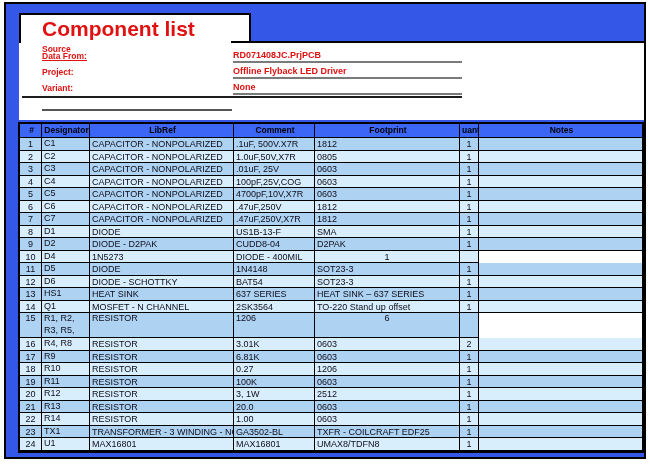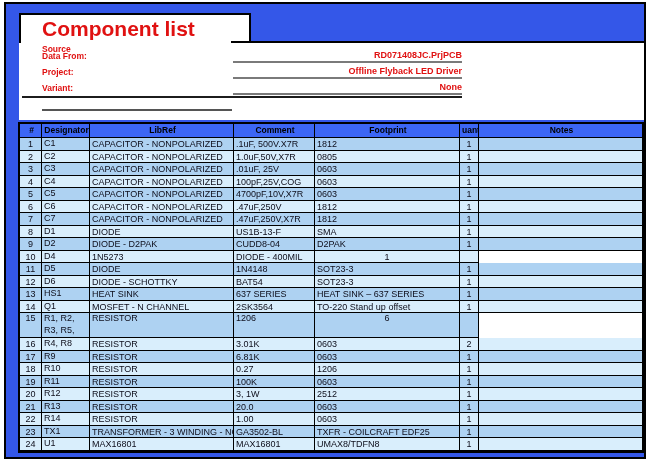--- a/index.html
+++ b/index.html
@@ -20,25 +20,25 @@
     margin:2px 0 0 21px;font-size:21px;font-weight:bold;
     color:var(--accent-red,#e01111);letter-spacing:0px;white-space:nowrap;
   }
   .band-line{position:absolute;left:225px;top:37px;right:0;height:2px;background:#000;}
   .white-band{position:absolute;left:13px;top:39px;right:0;height:77px;background:#ffffff;}
   .fld-label{
     position:absolute;left:23px;font-size:8.5px;font-weight:bold;
     color:var(--accent-red,#e01111);white-space:nowrap;
   }
   .lbl-source{top:1px;}
-  .lbl-0{top:8px;} .lbl-1{top:24px;} .lbl-2{top:40px;}
+  .lbl-0{top:8px;text-decoration:underline;} .lbl-1{top:24px;} .lbl-2{top:40px;}
   .fld-value{
     position:absolute;left:214px;width:229px;height:11px;
     border-bottom:2px solid #7a7a7a;font-size:9px;font-weight:bold;
-    color:var(--accent-red,#e01111);white-space:nowrap;box-sizing:content-box;text-align:right;
+    color:var(--accent-red,#e01111);white-space:nowrap;box-sizing:content-box;
   }
   .val-0{top:7px;} .val-1{top:23px;} .val-2{top:39px;}
   .section-line{position:absolute;left:3px;top:53px;width:440px;height:2px;background:#1c1c1c;}
   .short-line{position:absolute;left:23px;top:66px;width:190px;height:2px;background:#555;}
   
   .bom-table{
     position:absolute;left:12px;top:118px;right:0;
     border:2px solid #000;background:#fff;
   }
   .grid-row{

